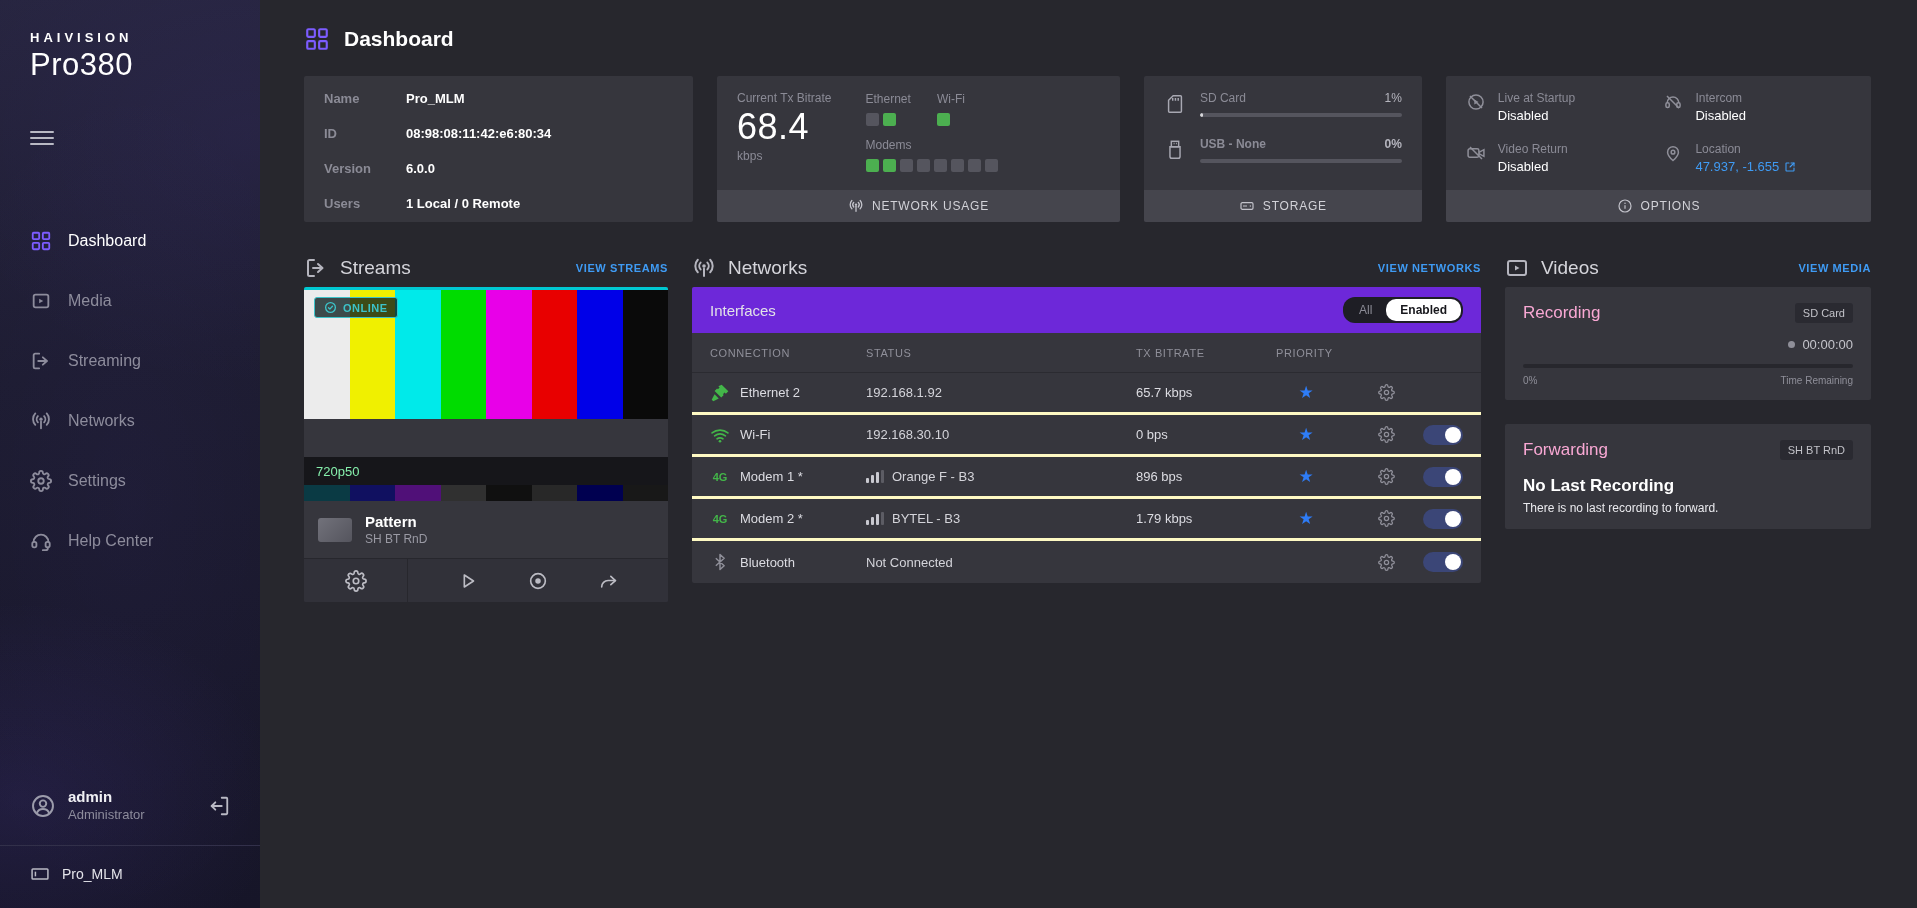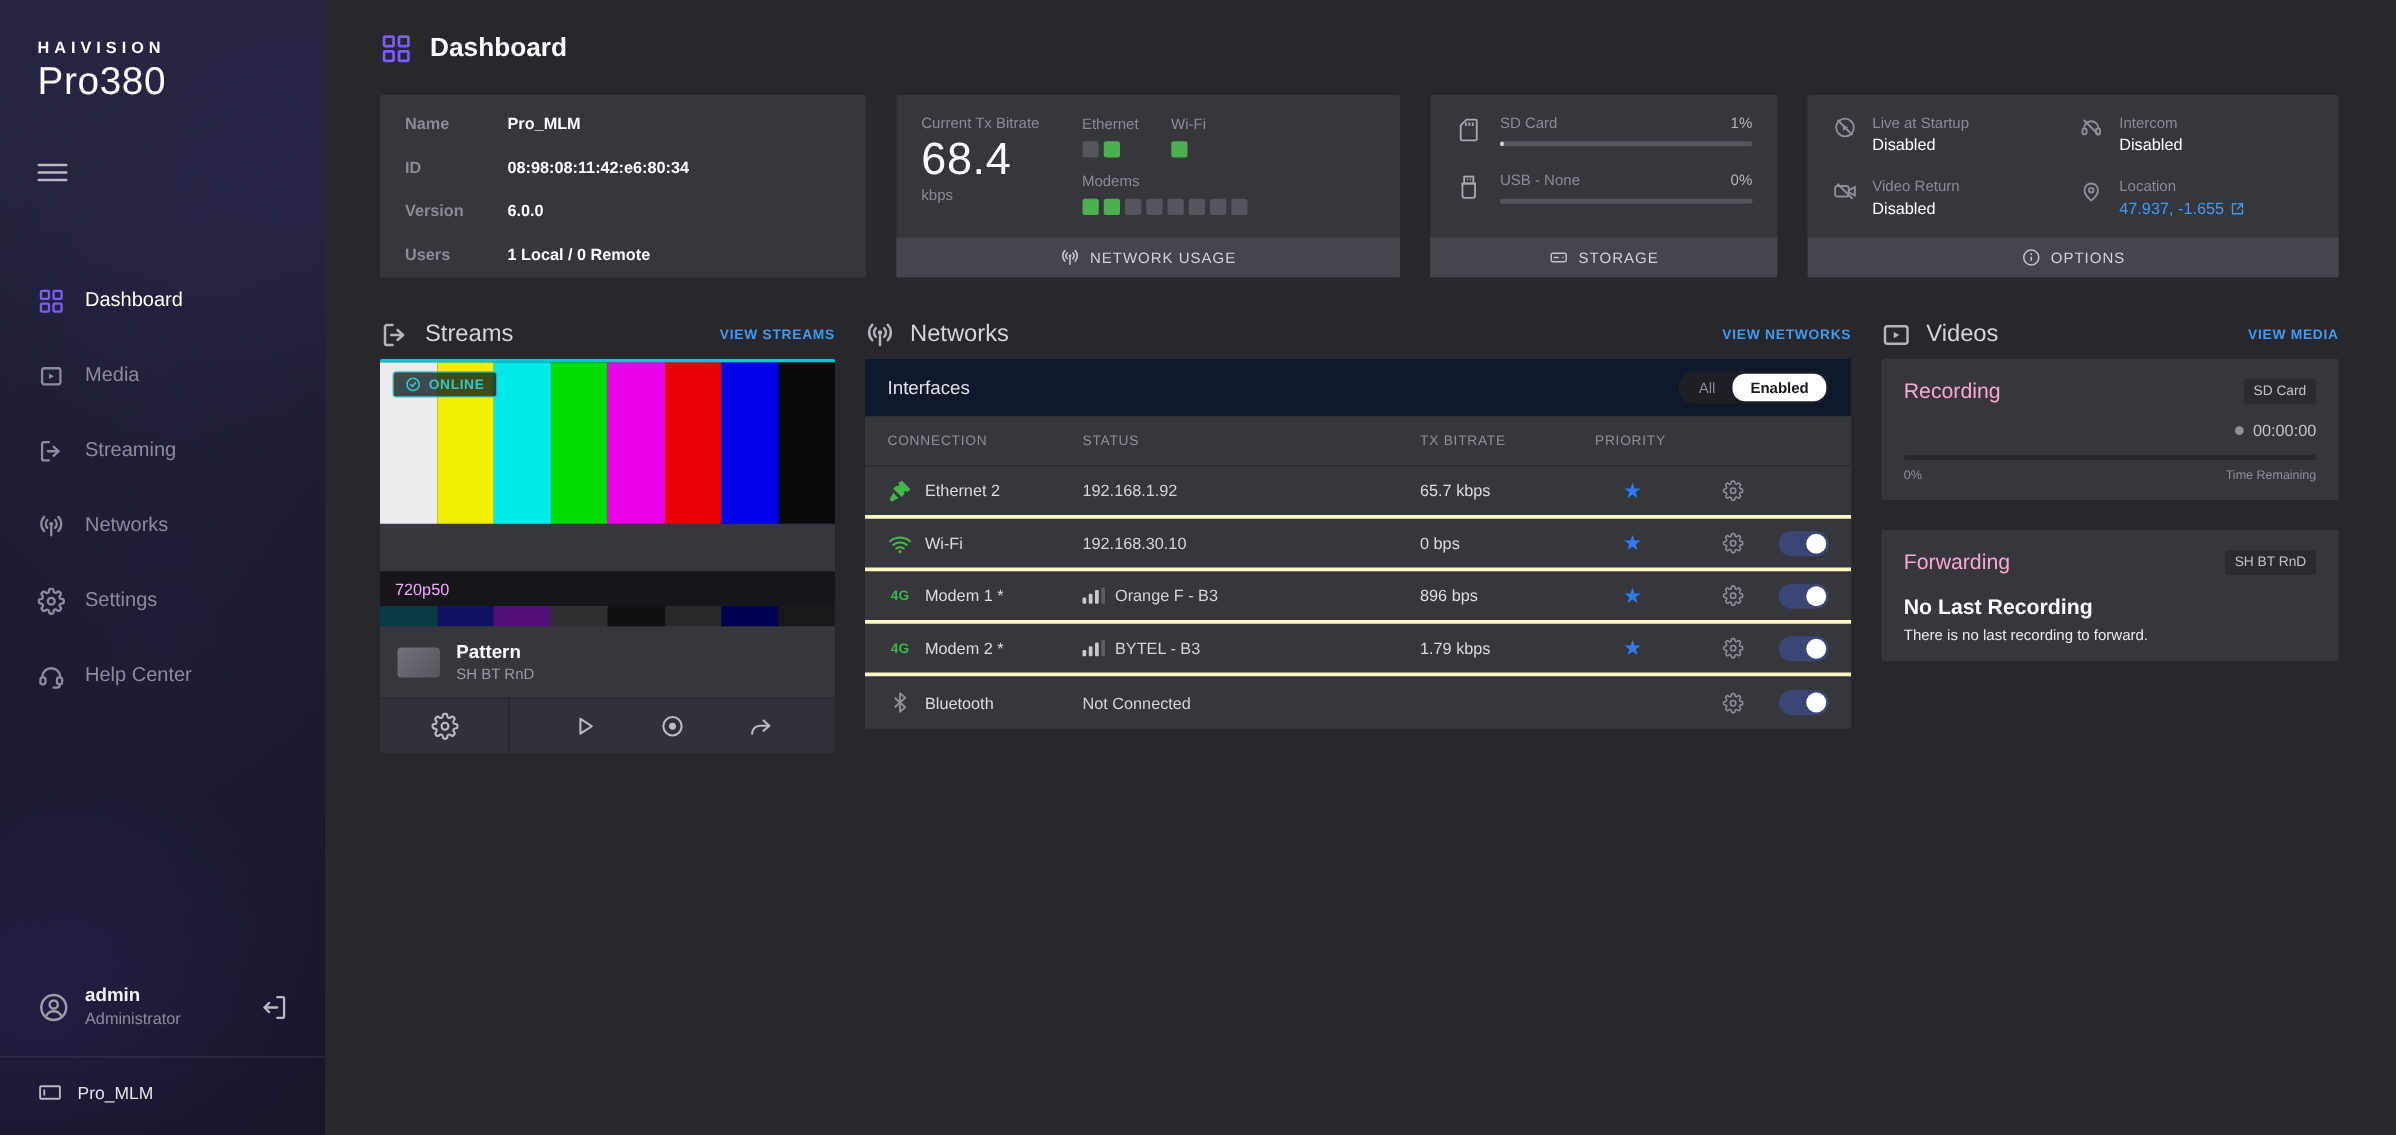--- a/index.html
+++ b/index.html
@@ -74,21 +74,21 @@
   .nu-label, .nu-glabel { font-size:12px; color:#8b8b96; }
   .nu-value { font-size:36px; color:#ffffff; line-height:1.1; margin-top:2px; letter-spacing:0.5px; }
   .nu-unit { font-size:12px; color:#8b8b96; margin-top:2px; }
   .nu-right { display:flex; flex-direction:column; gap:12px; padding-top:1px; }
   .nu-row { display:flex; gap:26px; }
   .sq-row { display:flex; gap:4px; margin-top:7px; }
   .sq { width:13px; height:13px; border-radius:2px; background:#55555e; }
   .sq.on { background:#4caf50; }
 
   .st-row { display:flex; gap:14px; align-items:flex-start; }
-  .st-row + .st-row { margin-top:20px; }
+  .st-row + .st-row { margin-top:20px;font-weight:bold; }
   .st-icon { width:22px; height:22px; color:#a8a8b2; flex:0 0 22px; margin-top:2px; }
   .st-main { flex:1; }
   .st-line { display:flex; justify-content:space-between; font-size:12px; color:#8b8b96; margin-bottom:8px; }
   .st-pct { color:#b5b5be; }
   .st-bar { height:4px; background:#55555e; border-radius:2px; overflow:hidden; }
   .st-fill { height:100%; background:#d6d6da; border-radius:2px; width:0; }
 
   .opt-grid { display:grid; grid-template-columns:1fr 1fr; row-gap:18px; column-gap:10px; }
   .opt-item { display:flex; gap:12px; }
   .opt-icon { width:20px; height:20px; color:#8f8f99; flex:0 0 20px; margin-top:1px; }
@@ -105,21 +105,21 @@
   .view-link { margin-left:auto; background:none; border:none; cursor:pointer; font-family:inherit; font-size:11px; font-weight:bold; letter-spacing:0.6px; color:#3f9bf4; }
 
   
   .stream-card { background:#36363d; border-radius:2px; overflow:hidden; }
   .thumb { position:relative; height:214px; display:flex; flex-direction:column; cursor:pointer; }
   .thumb-topline { height:3px; background:#00c8d2; }
   .bars { flex:1; display:flex; }
   .bars div { flex:1; }
   .b1{background:#ececec}.b2{background:#f0f000}.b3{background:#00eaea}.b4{background:#00dc00}
   .b5{background:#e800e8}.b6{background:#e80000}.b7{background:#0000e8}.b8{background:#0a0a0a}
-  .label-band { height:28px; background:rgba(18,18,22,0.88); display:flex; align-items:center; padding:0 12px; font-size:13px; color:#f0abfc;margin-top:38px; }
+  .label-band { height:28px; background:rgba(18,18,22,0.88); display:flex; align-items:center; padding:0 12px; font-size:13px; color:#86efac;margin-top:38px; }
   .bottom-strip { height:16px; display:flex; }
   .bottom-strip div { flex:1; }
   .s1{background:#0a3a44}.s2{background:#101060}.s3{background:#501078}.s4{background:#303030}
   .s5{background:#101010}.s6{background:#282828}.s7{background:#000050}.s8{background:#181818}
   .online-badge {
     position:absolute; top:10px; left:10px; display:flex; align-items:center; gap:6px;
     background:rgba(10,28,30,0.78); border:1px solid #3cc3c9; color:#3cc3c9;
     border-radius:3px; padding:3px 9px; font-size:11px; font-weight:bold; letter-spacing:0.5px;
   }
   .online-badge .check-icon { width:13px; height:13px; }
@@ -128,21 +128,21 @@
   .stream-name { font-size:15px; font-weight:bold; color:#ffffff; }
   .stream-sub { font-size:12px; color:#9a9aa4; margin-top:2px; }
   .stream-controls { display:flex; background:#313139; border-top:1px solid #27272d; height:44px; }
   .ctrl-left { width:104px; border-right:1px solid #27272d; display:flex; align-items:center; justify-content:center; }
   .ctrl-right { flex:1; display:flex; align-items:center; justify-content:space-evenly; }
   .ctrl-btn { background:none; border:none; cursor:pointer; width:22px; height:22px; color:#bcbcc4; padding:0; }
   .ctrl-btn svg { width:100%; height:100%; }
 
   
   .panel { background:#36363d; border-radius:2px; overflow:hidden; }
-  .panel-header { height:46px; background:#0f172a; display:flex; align-items:center; padding:0 18px; }
+  .panel-header { height:46px; background:#6d28d9; display:flex; align-items:center; padding:0 18px; }
   .panel-title { font-size:15px; color:#e2e2e8; }
   .filter-pill { margin-left:auto; background:#1e1e25; border-radius:12px; display:flex; padding:2px; }
   .filter-opt { font-size:12px; padding:4px 14px; border-radius:10px; color:#8b8b96; background:none; border:none; cursor:pointer; font-family:inherit; }
   .filter-opt.selected { background:#ffffff; color:#17171c; font-weight:bold; }
   .net-thead, .net-row { display:grid; grid-template-columns:156px 270px 140px 1fr; padding:0 18px; align-items:center; }
   .net-thead { height:40px; font-size:11px; letter-spacing:0.6px; color:#8f8f99; border-bottom:1px solid #2b2b31; }
   .net-row { height:42px; border-bottom:3px solid #fef9c3; font-size:13px; color:#dcdce2; }
   .net-row:last-child { border-bottom:none; }
   .cell-conn { display:flex; align-items:center; gap:10px; }
   .conn-icon { width:20px; height:20px; flex:0 0 20px; }

